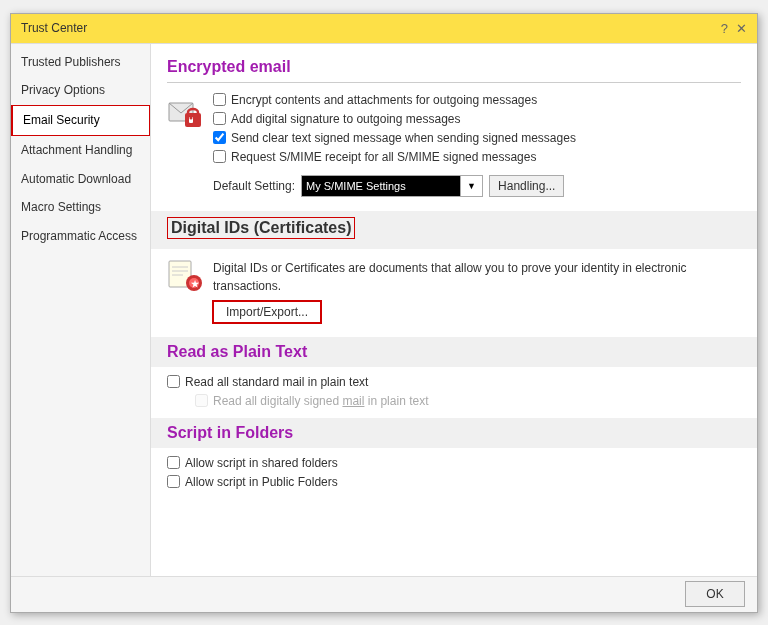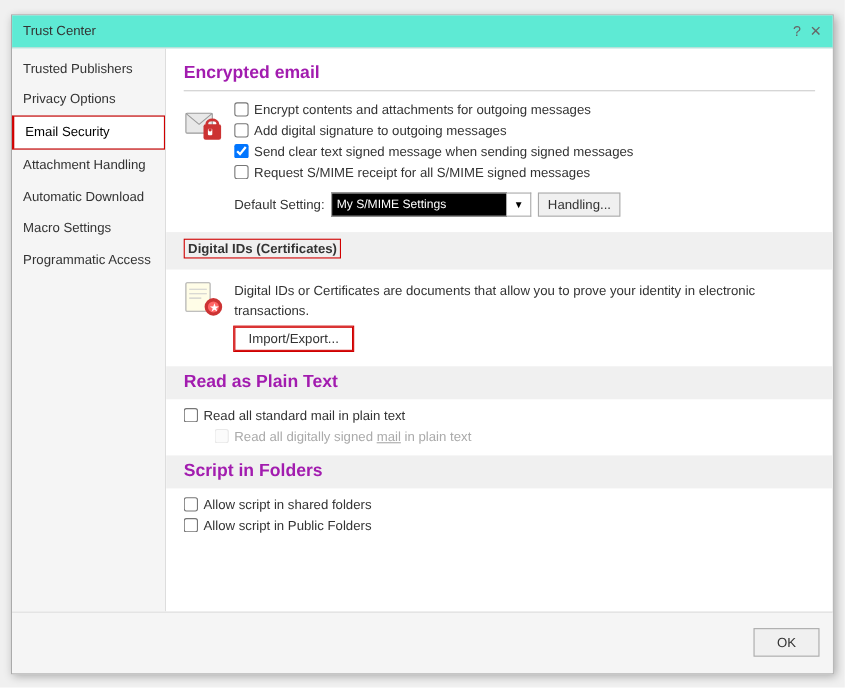--- a/index.html
+++ b/index.html
@@ -17,21 +17,21 @@
     .dialog {
       width: 748px;
       height: 600px;
       background: #fff;
       border: 1px solid #aaa;
       display: flex;
       flex-direction: column;
       box-shadow: 2px 2px 8px rgba(0,0,0,0.3);
     }
     .title-bar {
-      background: #5eead4;
+      background: #fde047;
       border-bottom: 1px solid #ddd;
       padding: 6px 10px;
       display: flex;
       justify-content: space-between;
       align-items: center;
       height: 30px;
     }
     .title-bar-title {
       font-size: 12px;
       color: #333;
@@ -168,21 +168,21 @@
       border: 1px solid #aaa;
       background: #f0f0f0;
       font-size: 12px;
       cursor: pointer;
       color: #333;
     }
     .digital-ids-section {
       margin-bottom: 14px;
     }
     .digital-ids-header {
-      font-size: 12px;
+      font-size: 16px;
       font-weight: bold;
       color: #333;
       border: 1px solid #d00000;
       display: inline-block;
       padding: 1px 3px;
       margin-bottom: 4px;
     }
     .digital-ids-inner {
       display: flex;
       align-items: flex-start;
@@ -226,21 +226,21 @@
     .script-folders-section {
       margin-top: 2px;
     }
     .dialog-footer {
       border-top: 1px solid #ddd;
       padding: 8px 12px;
       display: flex;
       justify-content: flex-end;
       gap: 8px;
       background: #f5f5f5;
-      height: 56px;
+      height: 36px;
       align-items: center;
     }
     .footer-btn {
       height: 26px;
       padding: 0 20px;
       border: 1px solid #aaa;
       background: #f0f0f0;
       font-size: 12px;
       cursor: pointer;
       color: #333;

